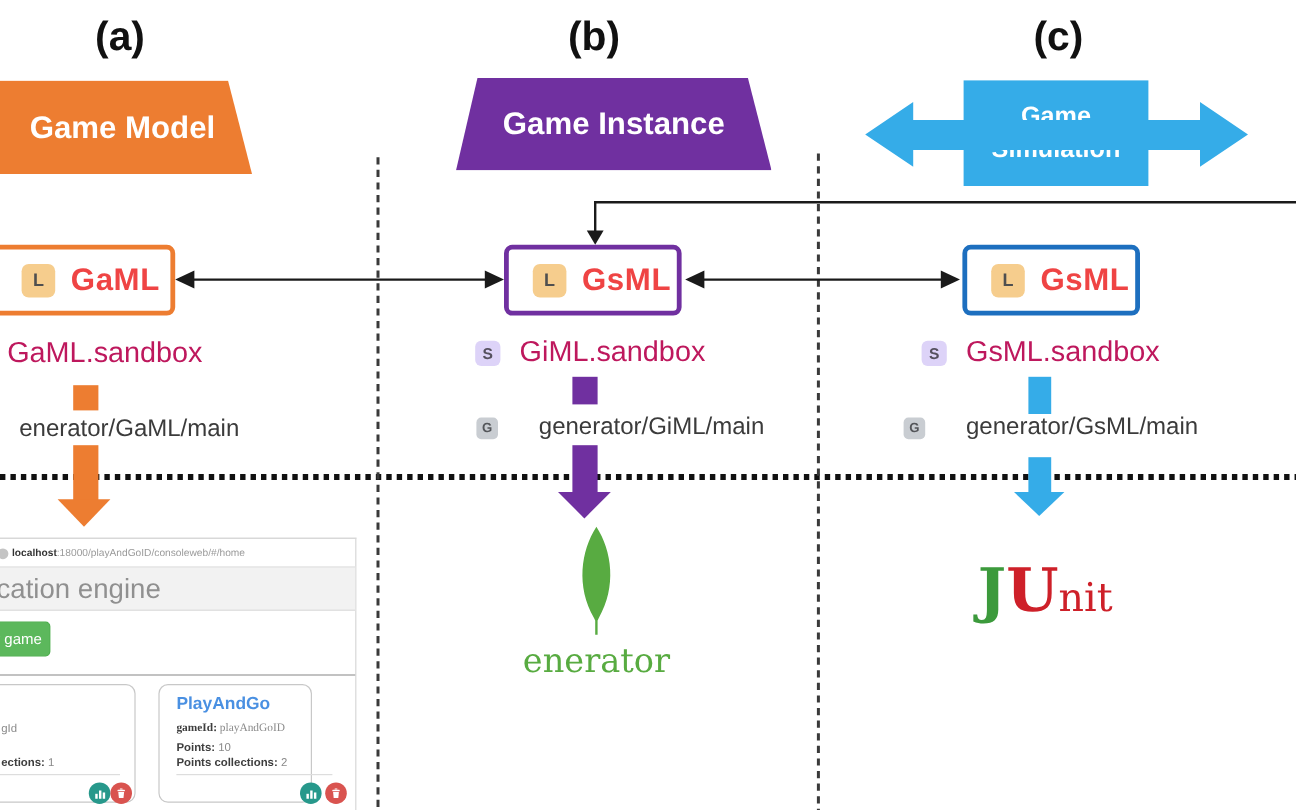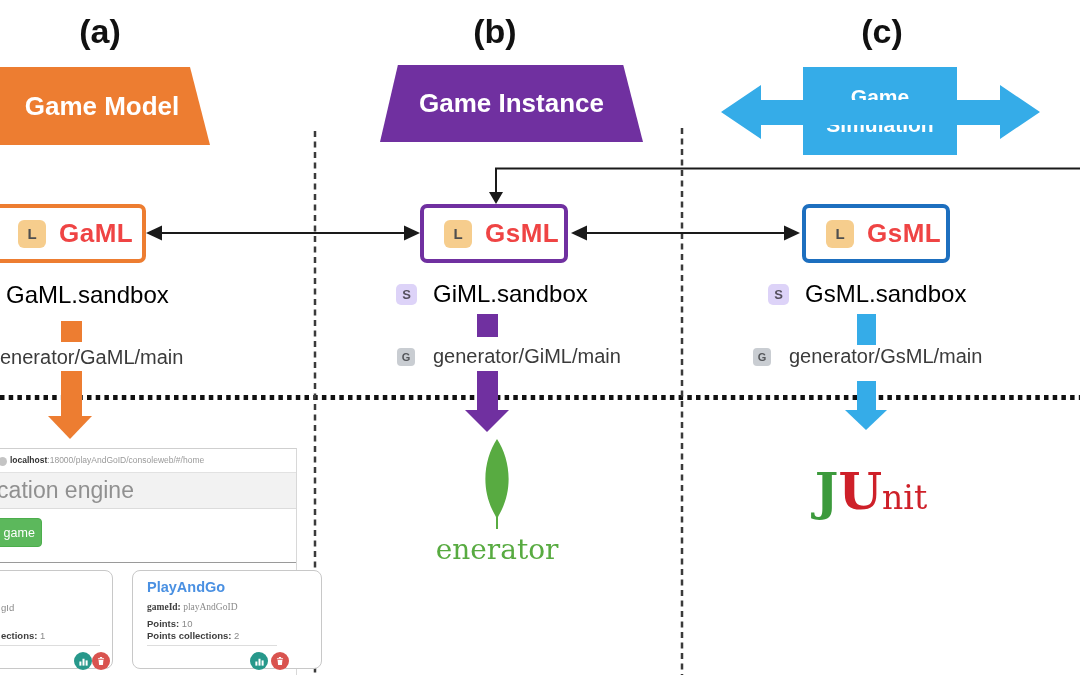--- a/index.html
+++ b/index.html
@@ -24,42 +24,42 @@
   .box-b{left:420px;width:148px;border:4px solid #7030A0;padding-left:20px;}
   .box-c{left:802px;width:148px;border:4px solid #1D6FBF;padding-left:20px;}
   .lbadge{width:28px;height:28px;border-radius:6px;background:#F6CD8D;color:#4f4f4f;
           display:flex;align-items:center;justify-content:center;font-size:15px;font-weight:bold;margin-right:13px;flex:0 0 auto;}
   
   .row{position:absolute;display:flex;align-items:center;z-index:3;}
   .sbadge{width:21px;height:21px;border-radius:5px;background:#DDD3F8;color:#55505e;
           display:flex;align-items:center;justify-content:center;font-size:13px;font-weight:bold;margin-right:16px;flex:0 0 auto;}
   .gbadge{width:18px;height:18px;border-radius:4px;background:#C9CDD2;color:#54565a;
           display:flex;align-items:center;justify-content:center;font-size:11px;font-weight:bold;margin-right:18px;flex:0 0 auto;}
-  .sandbox-text{font-size:24px;font-weight:500;color:#000000;}
-  .gen-text{font-size:20px;color:#3b3b3b;}
+  .sandbox-text{font-size:24px;font-weight:500;color:#be185d;}
+  .gen-text{font-size:20px;color:#3b3b3b;margin-left:16px;}
   
   #lines{position:absolute;left:0;top:0;z-index:1;}
   
   #panel{position:absolute;left:-10px;top:448px;width:307px;height:227px;background:#fff;
          border-top:1px solid #cfcfcf;border-right:1px solid #d8d8d8;z-index:5;box-sizing:border-box;}
   .url-row{position:absolute;left:0;top:4px;width:100%;height:18px;}
   .url-dot{position:absolute;left:8px;top:4px;width:9px;height:9px;border-radius:50%;background:#c4c4c4;}
   .url-text{position:absolute;left:20px;top:2px;font-size:8.5px;color:#9a9a9a;white-space:nowrap;}
   .url-host{font-weight:bold;color:#333;}
   .hdr-band{position:absolute;left:0;top:23px;width:100%;height:37px;background:#f2f2f2;
             border-top:1px solid #e2e2e2;border-bottom:1px solid #dcdcdc;box-sizing:border-box;
             display:flex;align-items:center;}
   .hdr-text{font-size:23px;color:#909090;margin-left:8px;white-space:nowrap;}
   .btn-green{position:absolute;left:-22px;top:69px;width:74px;height:29px;background:#5CB85C;
              border:1px solid #4cae4c;border-radius:4px;color:#fff;font-size:12.5px;
              display:flex;align-items:center;justify-content:center;box-sizing:border-box;}
   .list-divider{position:absolute;left:0;top:113px;width:100%;height:0;border-top:1px solid #9a9a9a;}
   .card{position:absolute;top:121px;height:99px;background:#fff;border:1px solid #c8c8c8;border-radius:8px;box-sizing:border-box;}
   .card-left{left:-75px;width:198px;}
-  .card-right{left:142px;width:190px;}
+  .card-right{left:142px;width:128px;}
   .card-title{position:absolute;left:14px;top:8px;font-size:14.5px;font-weight:bold;color:#4A90E2;}
   .card-line{position:absolute;font-size:9.5px;color:#8a8a8a;white-space:nowrap;}
   .card-line b{color:#3e3e3e;}
   .card-divider{position:absolute;height:0;border-top:1px solid #ddd;}
   .circle-btn{position:absolute;width:18px;height:18px;border-radius:50%;display:flex;align-items:center;justify-content:center;}
   .btn-teal{background:#27988B;}
   .btn-red{background:#D9534F;}
   
   #mongo{position:absolute;left:422px;top:437px;width:150px;text-align:center;z-index:2;}
   #mongo .word{font-family:"DejaVu Serif",serif;font-size:28px;color:#58AB41;margin-top:-6px;}

